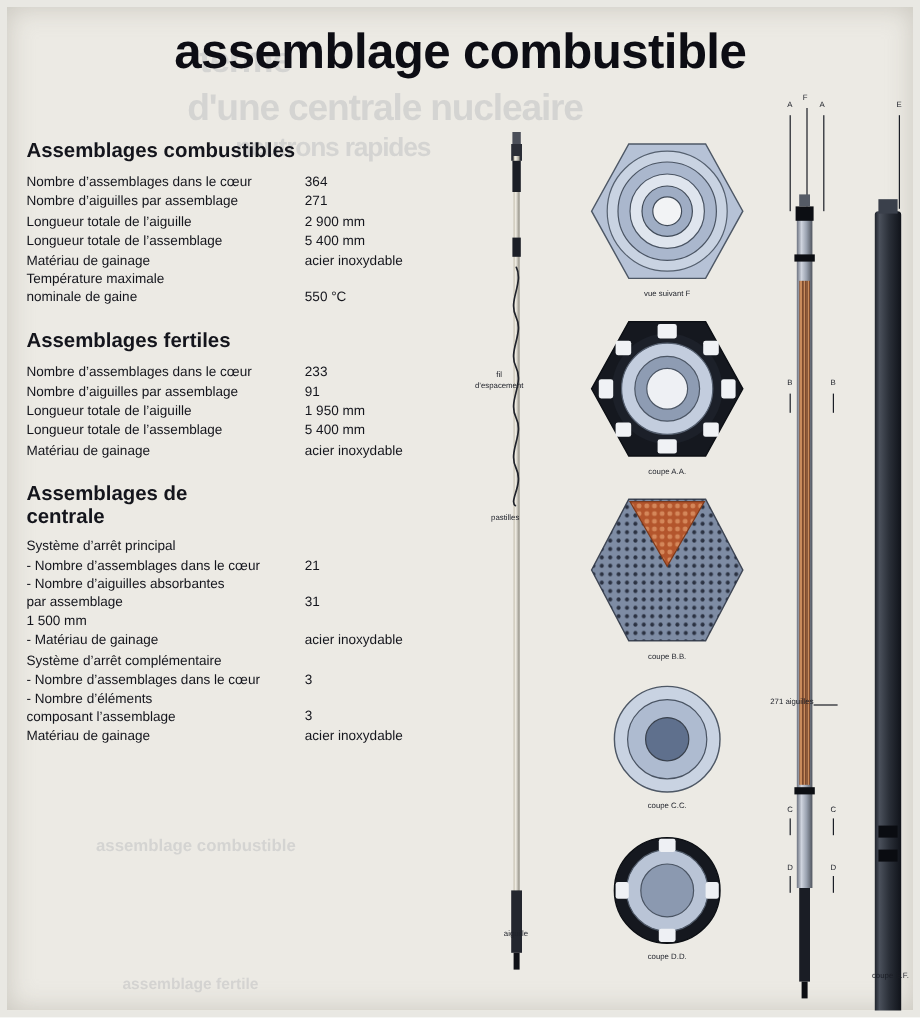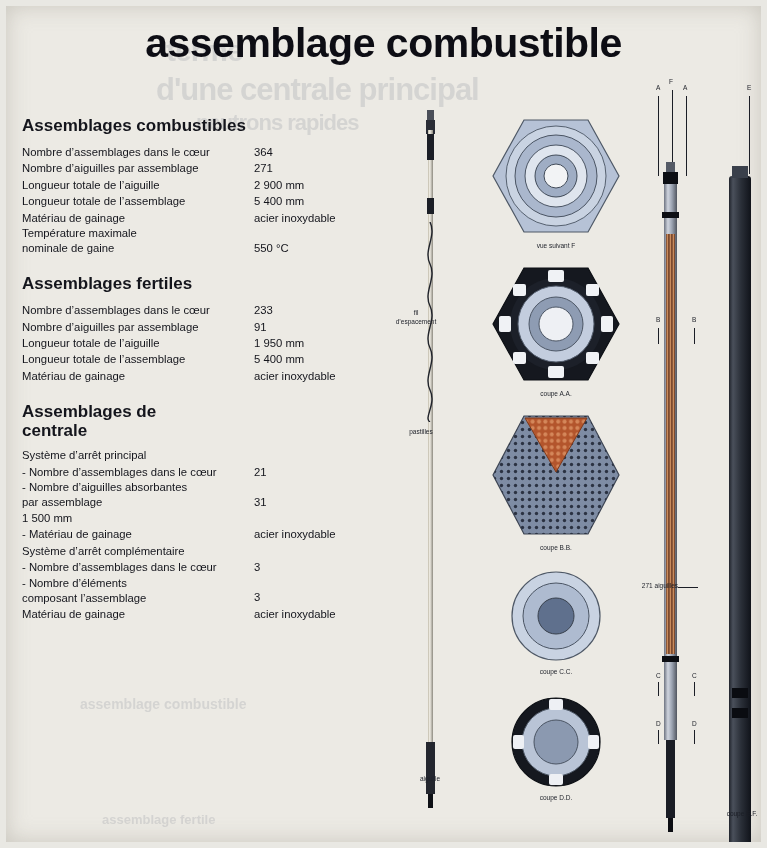--- a/index.html
+++ b/index.html
@@ -59,21 +59,21 @@
         border-radius:3px;}
   .notch{position:absolute;background:#0c0e13;}
 </style>
 </head>
 <body>
 
 <div class="page">
   <div class="scan">
 
     <div class="ghost g1">terme</div>
-    <div class="ghost g2">d'une centrale principal</div>
+    <div class="ghost g2">d'une centrale nucleaire</div>
     <div class="ghost g3">neutrons rapides</div>
     <div class="ghost g4">assemblage combustible</div>
     <div class="ghost g5">assemblage fertile</div>
 
     <div class="title">assemblage combustible</div>
 
     <div class="col">
 
       <h2 class="sec">Assemblages combustibles</h2>
       <div class="rows">

